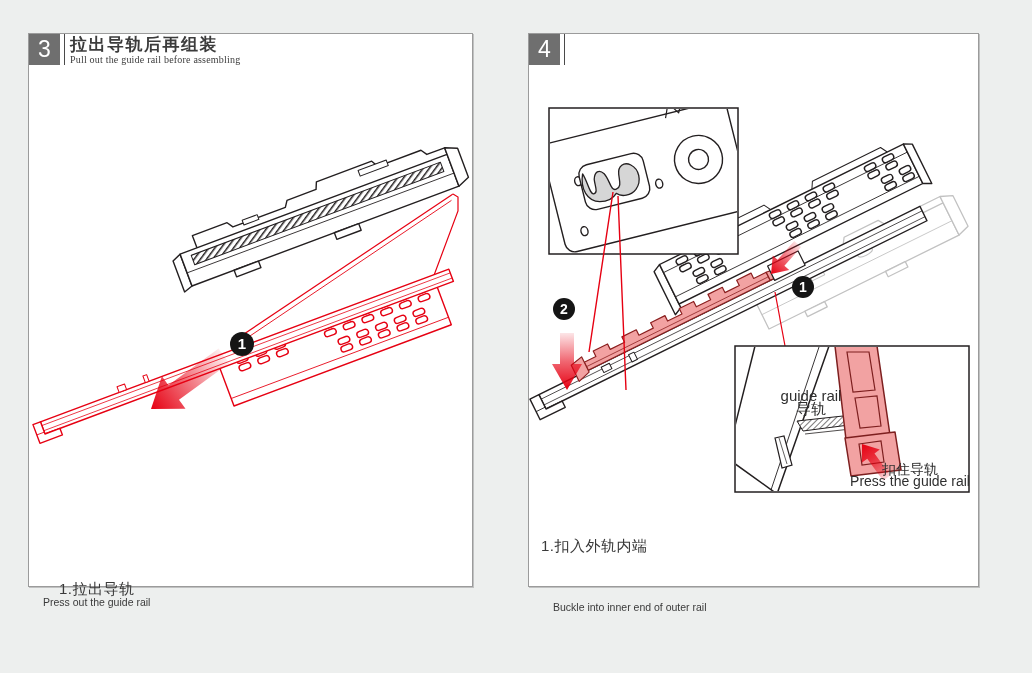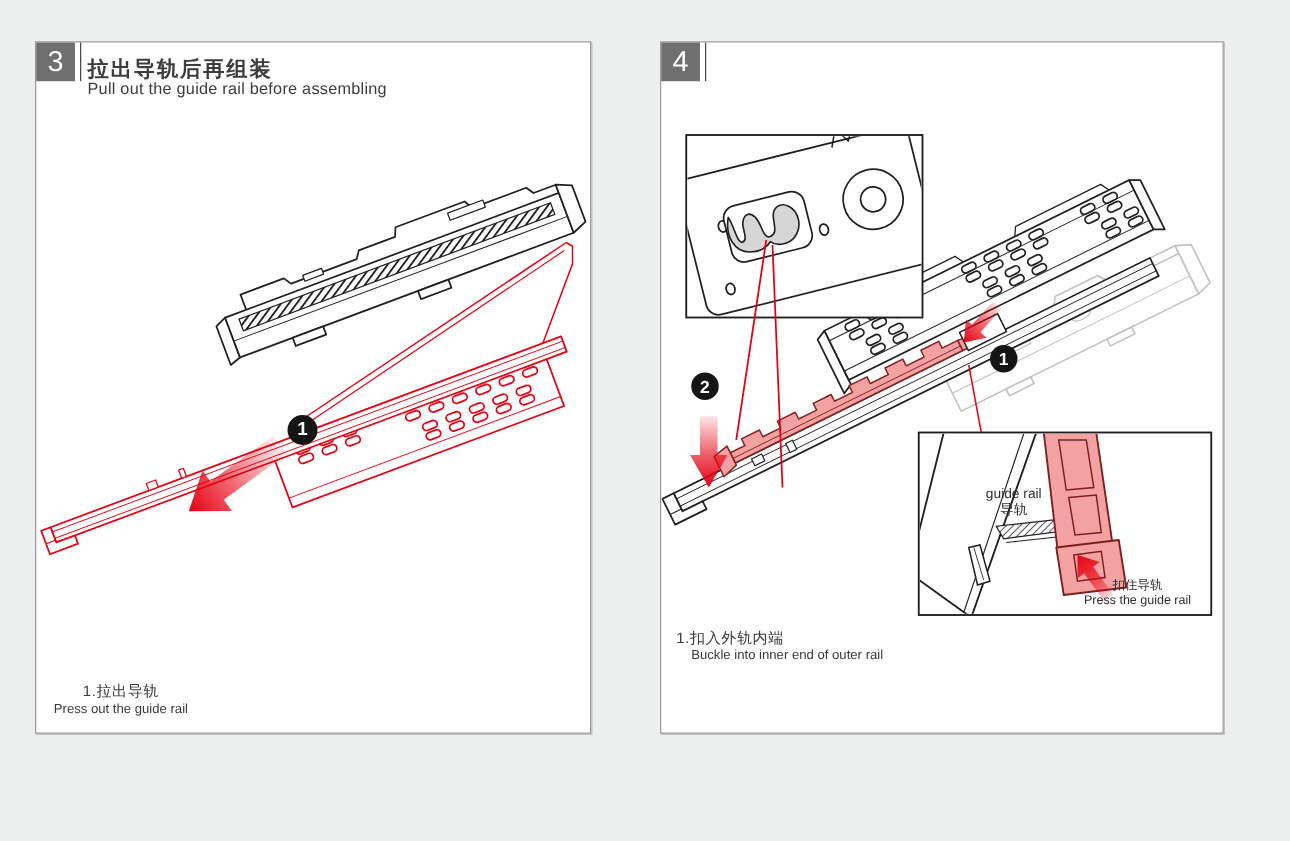--- a/index.html
+++ b/index.html
@@ -14,42 +14,42 @@
     border:1px solid #9b9b9b;box-shadow:1px 1px 0 rgba(110,110,110,.35);
   }
   #panel3{left:28px;width:443px;}
   #panel4{left:528px;width:449px;}
   .panel svg{position:absolute;left:0;top:0;}
   .step-badge{
     position:absolute;left:0;top:0;width:31px;height:31px;background:#6f6f6f;
     color:#fff;font-size:23px;line-height:31px;text-align:center;font-weight:normal;
   }
   .step-divider{position:absolute;left:35px;top:0;width:1px;height:31px;background:#4a4a4a;}
-  .step-text{position:absolute;left:41px;top:12px;color:#3c3c3c;}
+  .step-text{position:absolute;left:41px;top:1px;color:#3c3c3c;}
   .step-title{font-size:17px;font-weight:bold;letter-spacing:1.5px;line-height:19px;white-space:nowrap;}
-  .step-sub{font-size:13px;line-height:11px;letter-spacing:.2px;white-space:nowrap;}
+  .step-sub{font-size:10px;line-height:11px;letter-spacing:.2px;white-space:nowrap;font-family:Liberation Serif, serif;}
   .callout{
     position:absolute;background:#151515;color:#fff;border-radius:50%;
     text-align:center;font-weight:bold;z-index:5;
   }
   .c24{width:24px;height:24px;line-height:24px;font-size:15px;}
   .c22{width:22px;height:22px;line-height:22px;font-size:14px;}
   #p3-callout1{left:201px;top:298px;}
   #p4-callout1{left:263px;top:242px;}
   #p4-callout2{left:24px;top:264px;}
   .notes{position:absolute;color:#3a3a3a;z-index:4;}
   #p3-notes{left:14px;top:512px;text-align:center;}
   #p4-notes{left:12px;top:469px;}
-  .notes .zh{font-size:12px;line-height:15px;letter-spacing:.5px;white-space:nowrap;}
+  .notes .zh{font-size:15px;line-height:15px;letter-spacing:.5px;white-space:nowrap;margin-top:35px;}
   .notes .en{font-size:10.5px;line-height:13px;white-space:nowrap;}
-  .notes .en.indent{margin-left:12px;}
+  .notes .en.indent{margin-left:12px;margin-top:48px;}
   .note-group + .note-group{margin-top:12px;}
   .detail-label{position:absolute;color:#2f2f2f;text-align:center;z-index:4;}
-  #p4-guide-label{left:247px;top:355px;width:70px;font-size:11px;line-height:13px;}
-  #p4-buckle-label{left:318px;top:429px;width:126px;font-size:10px;line-height:12px;}
+  #p4-guide-label{left:247px;top:355px;width:70px;font-size:15px;line-height:13px;}
+  #p4-buckle-label{left:318px;top:429px;width:126px;font-size:14px;line-height:12px;}
   .detail-label div{white-space:nowrap;}
 </style>
 </head>
 <body>
 
 <div class="panel" id="panel3">
 
   <svg width="443" height="552" viewBox="0 0 443 552">
     <defs>
       <pattern id="h3" width="5" height="5" patternUnits="userSpaceOnUse" patternTransform="rotate(57)">

